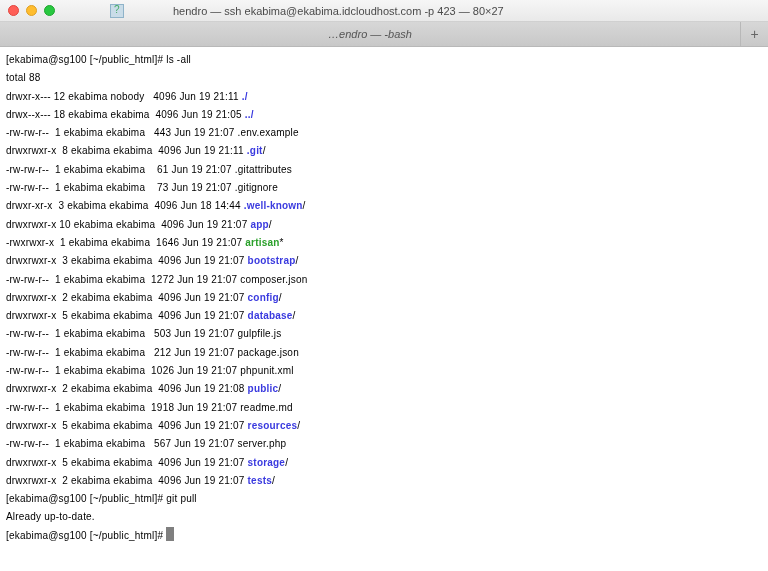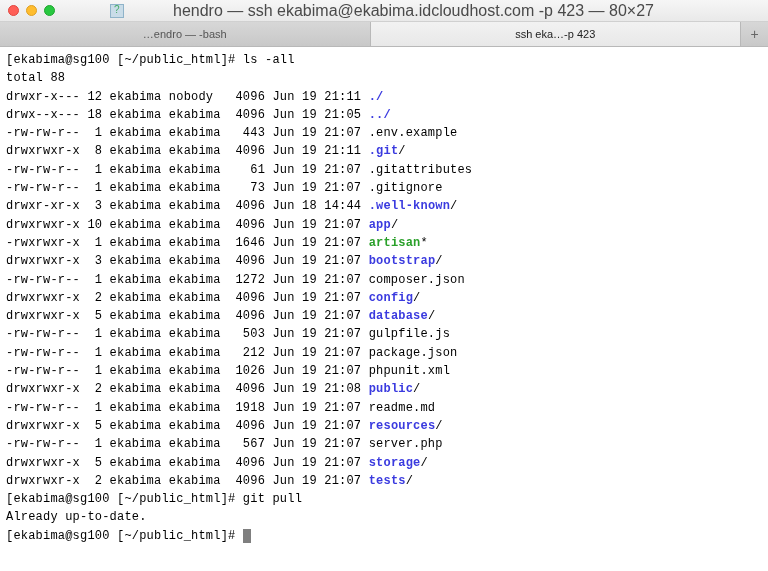--- a/index.html
+++ b/index.html
@@ -1,56 +1,55 @@
 <!DOCTYPE html>
 <html><head>
 <meta charset="utf-8">
 <style>
   * { margin: 0; padding: 0; box-sizing: border-box; }
   html, body { width: 768px; height: 571px; overflow: hidden; font-family: -apple-system, "Helvetica Neue", Arial, sans-serif; background:#fff; }
   
-  .title-bar { height: 22px; background: linear-gradient(#f6f6f6,#e9e9e9); border-bottom:1px solid #d0d0d0; display:flex; align-items:center; padding:0 8px; font-size:16px; color:#444;gap:45px; }
+  .title-bar { height: 22px; background: linear-gradient(#f6f6f6,#e9e9e9); border-bottom:1px solid #d0d0d0; display:flex; align-items:center; padding:0 8px; font-size:11px; color:#444;gap:45px; }
   .traffic { display:flex; gap:7px; margin-right:10px; }
   .dot { width:11px; height:11px; border-radius:50%; }
   .dot.red   { background:#ff5f57; border:1px solid #e24640; }
   .dot.yellow{ background:#ffbd2e; border:1px solid #dfa022; }
   .dot.green { background:#28c840; border:1px solid #1fa52f; }
   .title-icon { width:14px; height:14px; margin-right:4px; background:#c9dce8; border:1px solid #8fb3c9; position:relative; }
   .title-icon::after { content:"?"; position:absolute; left:3px; top:-1px; font-size:10px; color:#4a6; }
   .title-text { flex:1; text-align:left; white-space:nowrap; overflow:hidden; text-overflow:ellipsis; color:#4a4a4a; }
   
   .tab-bar { height:25px; background:#cfcfcf; display:flex; border-bottom:1px solid #b8b8b8; }
   .tab { flex:1; display:flex; align-items:center; justify-content:center; font-size:11px; color:#555; border-right:1px solid #b8b8b8; background:linear-gradient(#d7d7d7,#c8c8c8); }
   .tab.active { background:linear-gradient(#f2f2f2,#e8e8e8); color:#222; }
   .tab:last-of-type { border-right:none; }
   .tab-add { width:28px; display:flex; align-items:center; justify-content:center; font-size:14px; color:#666; background:linear-gradient(#d7d7d7,#c8c8c8); border-left:1px solid #b8b8b8; }
   
-  .term { font-family: Liberation Mono, monospace; font-size:12px; line-height:18.3px; padding:4px 6px 0 6px; color:#000; white-space:pre; letter-spacing:0.2px; }
+  .term { font-family: Liberation Sans, sans-serif; font-size:10px; line-height:18.3px; padding:4px 6px 0 6px; color:#000; white-space:pre; letter-spacing:0.2px; }
   .dir  { color:#3a3adf; font-weight:bold; }
   .exe  { color:#2aa02a; font-weight:bold; }
   .cursor { display:inline-block; width:8px; height:14px; background:#7f7f7f; vertical-align:text-bottom; }
 </style>
 </head>
 <body>
 
 <div class="title-bar">
   <div class="traffic">
     <div class="dot red"></div>
     <div class="dot yellow"></div>
     <div class="dot green"></div>
   </div>
   <div class="title-icon"></div>
   <div class="title-text">hendro — ssh ekabima@ekabima.idcloudhost.com -p 423 — 80×27</div>
 </div>
 
 <div class="tab-bar">
 
-  <div id="tabs-mount" style="display:flex;flex:1;">
+  <div id="tabs-mount" style="display:flex;flex:1;font-style:italic;">
       <div class="tab">…endro — -bash</div>
-      <div class="tab active">ssh eka…-p 423</div>
     </div>
   <div class="tab-add">+</div>
 </div>
 
 <div class="term" id="term"><span>[ekabima@sg100 [~/public_html]# ls -all</span>
 <span>total 88</span>
 <span>drwxr-x--- 12 ekabima nobody   4096 Jun 19 21:11 <span class="dir">./</span></span>
 <span>drwx--x--- 18 ekabima ekabima  4096 Jun 19 21:05 <span class="dir">../</span></span>
 <span>-rw-rw-r--  1 ekabima ekabima   443 Jun 19 21:07 .env.example</span>
 <span>drwxrwxr-x  8 ekabima ekabima  4096 Jun 19 21:11 <span class="dir">.git</span>/</span>

